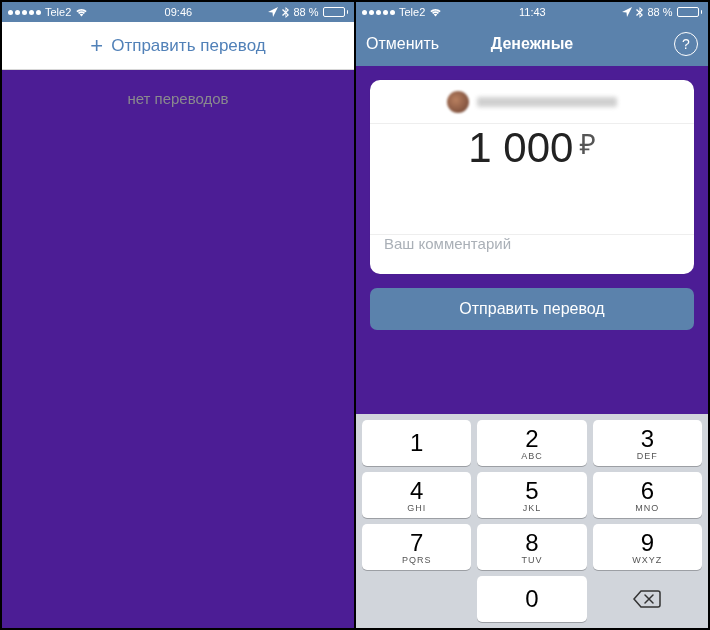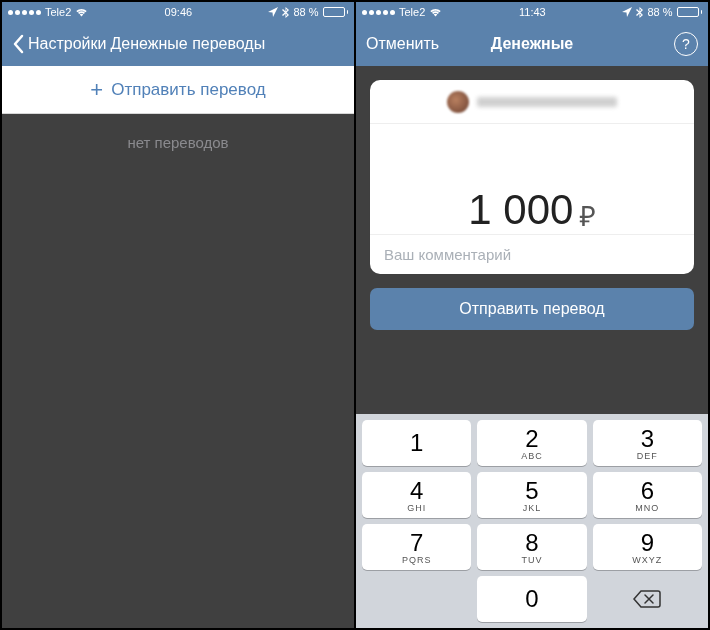--- a/index.html
+++ b/index.html
@@ -1,17 +1,17 @@
 <!DOCTYPE html>
 <html><head>
 <meta charset="utf-8">
 <style>
 * { margin: 0; padding: 0; box-sizing: border-box; font-family: -apple-system, "Helvetica Neue", Helvetica, Arial, sans-serif; }
 body { background: #000; width: 710px; height: 630px; display: flex; gap: 2px; }
-.screen { background: #404040; height: 626px; display: flex; flex-direction: column; overflow: hidden; }
+.screen { background: #4c1d95; height: 626px; display: flex; flex-direction: column; overflow: hidden; }
 .screen-left { margin: 2px 0 2px 2px; width: 352px; }
 .screen-right { margin: 2px 2px 2px 0; width: 352px; }
 
 .statusbar { height: 20px; background: #5b82ac; color: #fff; display: flex; align-items: center; justify-content: space-between; padding: 0 6px; font-size: 11px; font-weight: 500; }
 .status-left, .status-right { display: flex; align-items: center; gap: 4px; }
 .signal-dots { display: flex; gap: 2px; align-items: center; }
 .dot { width: 5px; height: 5px; border-radius: 50%; background: #fff; }
 .wifi-icon, .nav-icon, .bt-icon { display: inline-flex; }
 .battery { display: flex; align-items: center; gap: 2px; }
 .battery-body { width: 22px; height: 10px; border: 1px solid #fff; border-radius: 2px; padding: 1px; position: relative; }
@@ -29,23 +29,23 @@
 .action-row { background: #fff; height: 48px; display: flex; align-items: center; justify-content: center; color: #5181b8; font-size: 17px; border-bottom: 1px solid #d7d7d7; }
 .plus-icon { margin-right: 8px; font-size: 22px; font-weight: 300; line-height: 1; }
 
 .empty-text { text-align: center; color: #8a8a8e; font-size: 15px; margin-top: 20px; }
 
 .content-pad { padding: 14px; }
 .card { background: #fff; border-radius: 10px; box-shadow: 0 0 1px rgba(0,0,0,0.1); overflow: hidden; }
 .recipient { height: 44px; display: flex; align-items: center; justify-content: center; gap: 8px; border-bottom: 1px solid #eee; }
 .avatar { width: 22px; height: 22px; border-radius: 50%; background: radial-gradient(circle at 40% 40%, #b98060, #6b4030); filter: blur(1px); }
 .recipient-name { height: 10px; width: 140px; background: #d0d0d0; filter: blur(2px); border-radius: 2px; }
-.amount { height: 110px; display: flex; align-items: flex-end; justify-content: center; font-size: 42px; font-weight: 300; color: #222; }
+.amount { height: 110px; display: flex; align-items: flex-start; justify-content: center; font-size: 42px; font-weight: 300; color: #222; }
 .ruble { font-size: 28px; margin-left: 6px; color: #555; }
-.comment-field { height: 40px; border-top: 1px solid #eee; padding: 0 14px; display: flex; align-items: center; }
+.comment-field { height: 40px; border-top: 1px solid #eee; padding: 0 14px; display: flex; align-items: flex-start; }
 .comment-field input { border: none; width: 100%; font-size: 15px; color: #333; background: transparent; outline: none; }
 .comment-field input::placeholder { color: #aab0b7; }
 
 .send-btn { margin-top: 14px; background: #5b82ac; color: #fff; height: 42px; border-radius: 7px; display: flex; align-items: center; justify-content: center; font-size: 16px; }
 
 .keypad { background: #d1d5db; height: 214px; padding: 0 6px 6px 6px; display: flex; flex-direction: column; margin-top: auto; }
 .key-row { display: flex; gap: 6px; flex: 1; margin-top: 6px; }
 .key { flex: 1; background: #fff; border-radius: 5px; display: flex; flex-direction: column; align-items: center; justify-content: center; font-size: 24px; color: #000; box-shadow: 0 1px 0 rgba(0,0,0,.25); }
 .key-sub { font-size: 9px; font-weight: 400; letter-spacing: 1px; color: #555; margin-top: -2px; }
 .key-blank { background: transparent; box-shadow: none; }
@@ -84,29 +84,20 @@
           </svg>
         </span>
       <span>88 %</span>
       <span class="battery">
           <span class="battery-body"><span class="battery-fill"></span></span>
           <span class="battery-tip"></span>
         </span>
     </div>
   </div>
 
-  <div class="navbar">
-    <div class="back-btn">
-      <svg width="12" height="20" viewBox="0 0 12 20">
-          <path d="M10 2 L3 10 L10 18" stroke="#fff" stroke-width="2.5" fill="none" stroke-linecap="round" stroke-linejoin="round"></path>
-        </svg>
-      <span style="margin-left:4px">Настройки</span>
-    </div>
-    <span class="nav-title-shifted">Денежные переводы</span>
-  </div>
 
   <div class="content">
     <div class="action-row">
       <span class="plus-icon">+</span>
       <span>Отправить перевод</span>
     </div>
     <div class="empty-text">нет переводов</div>
   </div>
 </div>
 

